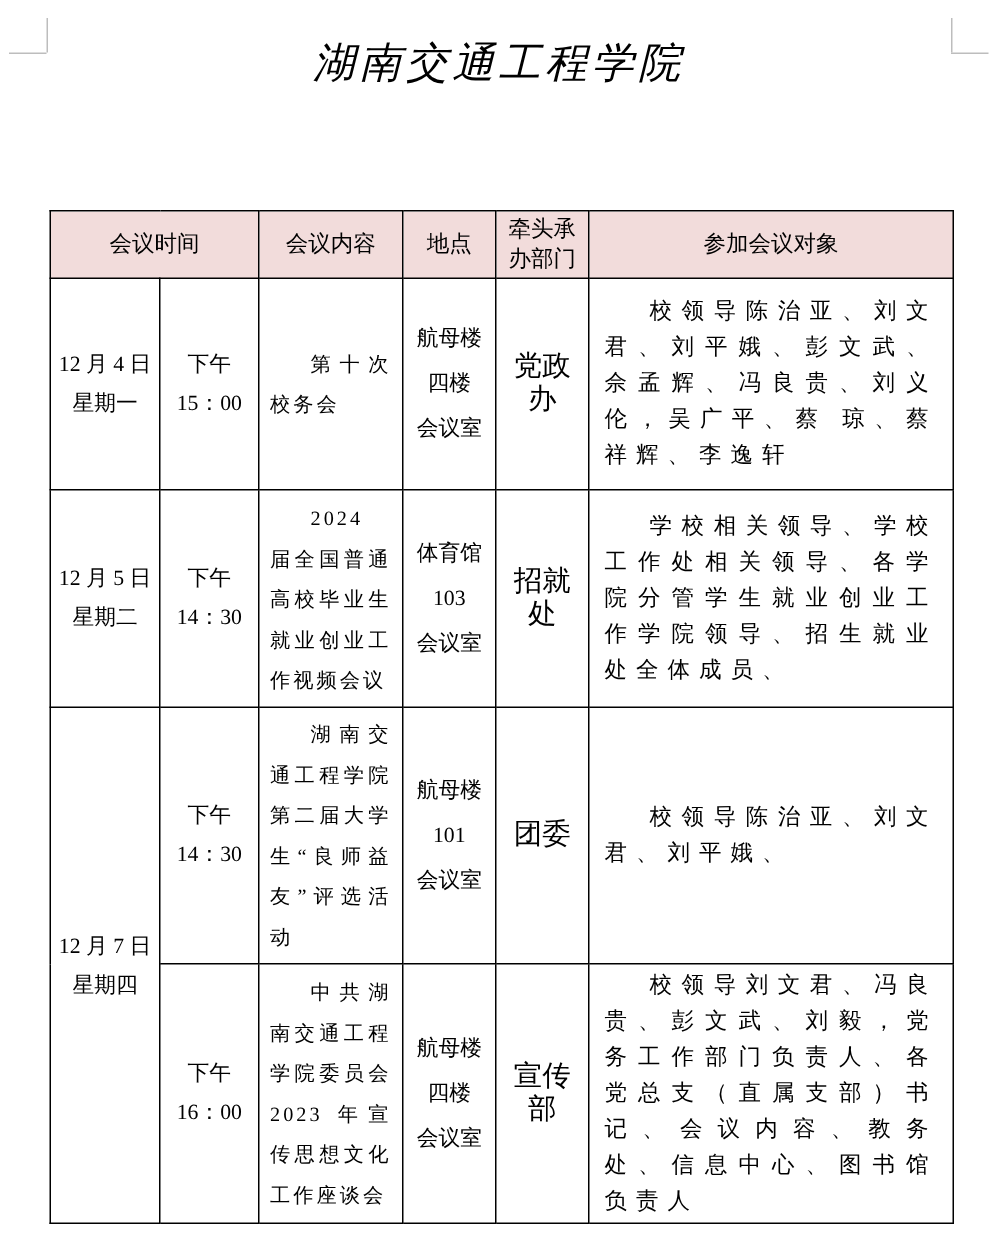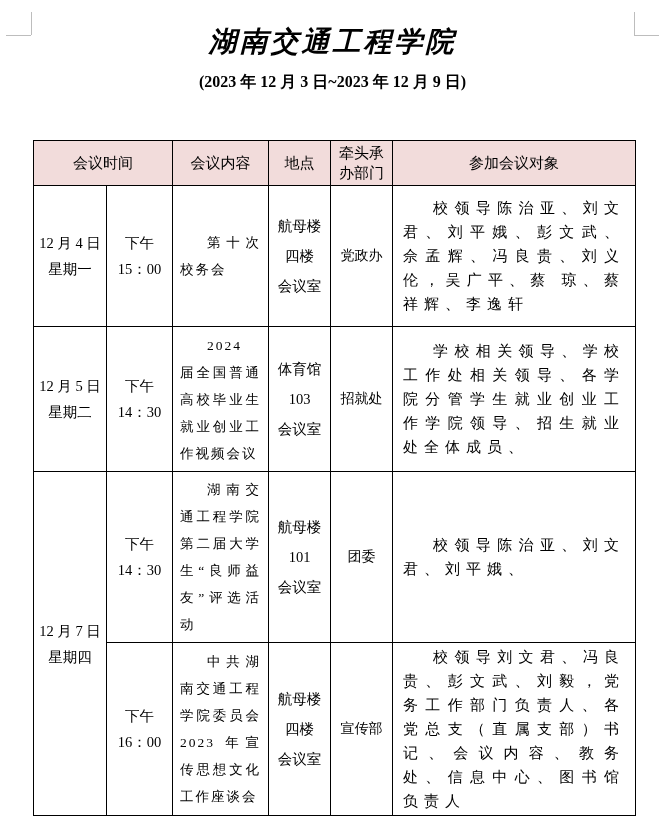--- a/index.html
+++ b/index.html
@@ -16,21 +16,21 @@
   .mark-tl-v { left: 31px; top: 12px; width: 1px; height: 23px; background: #bdbdbd; }
   .mark-tl-h { left: 6px;  top: 35px; width: 25px; height: 1px; background: #bdbdbd; }
   .mark-tr-v { left: 634px; top: 12px; width: 1px; height: 23px; background: #bdbdbd; }
   .mark-tr-h { left: 634px; top: 35px; width: 25px; height: 1px; background: #bdbdbd; }
 
   .doc-header { text-align: center; }
   .school-name {
     margin-top: 24px;
     font-family: "DejaVu Serif", "Liberation Serif", serif;
     font-style: italic;
-    font-weight: bold;
+    font-weight: normal;
     font-size: 28px;
     line-height: 36px;
     letter-spacing: 3px;
   }
   .doc-title {
     margin-top: 11px;
     font-family: "Liberation Sans", "DejaVu Sans", sans-serif;
     font-weight: bold;
     font-size: 21px;
     line-height: 26px;
@@ -73,21 +73,21 @@
 
   .cell-date, .cell-time, .cell-location, .cell-dept {
     text-align: center;
     white-space: pre-line;
     font-size: 14.5px;
     padding: 2px 3px;
   }
   .cell-date     { line-height: 26px; }
   .cell-time     { line-height: 26px; }
   .cell-location { line-height: 30px; }
-  .cell-dept     { line-height: 22px; font-size: 14px; }
+  .cell-dept     { line-height: 22px; font-size: 19px; }
   .cell-content {
     text-align: justify;
     text-indent: 2em;
     font-size: 13.5px;
     line-height: 27px;
     letter-spacing: 2px;
     padding: 4px 7px;
   }
   .cell-participants {
     text-align: justify;
@@ -102,21 +102,20 @@
 </head>
 <body>
 
 <div class="mark mark-tl-v"></div>
 <div class="mark mark-tl-h"></div>
 <div class="mark mark-tr-v"></div>
 <div class="mark mark-tr-h"></div>
 
 <div class="doc-header">
   <div class="school-name">湖南交通工程学院</div>
-  <div class="date-range">(2023 年 12 月 3 日~2023 年 12 月 9 日)</div>
 </div>
 
 <table class="schedule">
   <colgroup>
     <col style="width:73px">
     <col style="width:66px">
     <col style="width:96px">
     <col style="width:62px">
     <col style="width:62px">
     <col style="width:243px">

